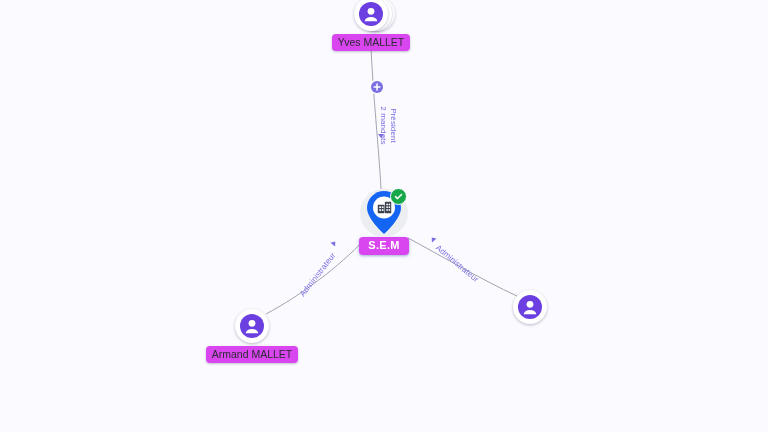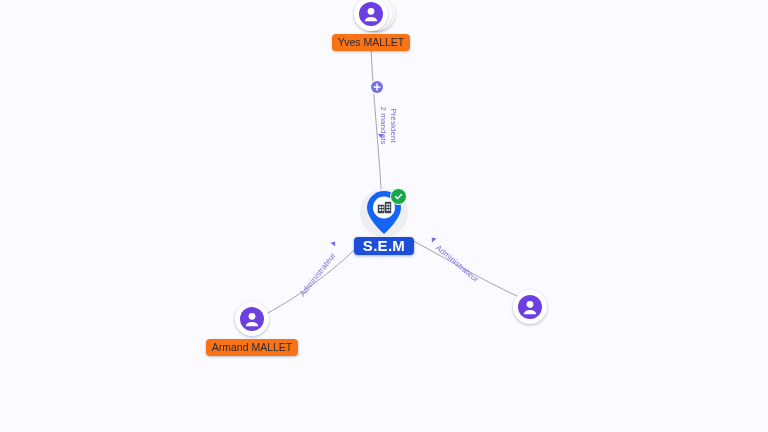--- a/index.html
+++ b/index.html
@@ -60,21 +60,21 @@
     height: 34px;
     border-radius: 50%;
     background: #ffffff;
     box-shadow: 0 1px 3px rgba(40,40,80,0.3);
     display: flex;
     align-items: center;
     justify-content: center;
   }
   .node-label {
     margin-top: 3px;
-    background: #f97316;
+    background: #d946ef;
     border-radius: 4px;
     padding: 2px 6px 3px 6px;
     font-size: 10.5px;
     color: #2b2b33;
     white-space: nowrap;
     box-shadow: 0 1px 2.5px rgba(40,40,80,0.28);
     line-height: 12px;
     max-width: 112px;
     overflow: hidden;
     text-overflow: ellipsis;
@@ -111,25 +111,25 @@
     border-radius: 50%;
     background: #17a84a;
     border: 1.6px solid #ffffff;
     display: flex;
     align-items: center;
     justify-content: center;
     z-index: 4;
   }
   .company-label {
     margin-top: 1px;
-    background: #1d4ed8;
+    background: #d946ef;
     color: #ffffff;
     border-radius: 4px;
     padding: 2px 9px 3px 9px;
-    font-size: 15px;
+    font-size: 11px;
     font-weight: 600;
     letter-spacing: 0.3px;
     white-space: nowrap;
     box-shadow: 0 1px 3px rgba(20,60,150,0.4);
     line-height: 13px;
   }
 
   
   .edge-label {
     position: absolute;
@@ -201,21 +201,21 @@
       <svg width="24" height="24" viewBox="0 0 24 24">
         <circle cx="12" cy="12" r="12" fill="#6b3fe0"></circle>
         <circle cx="12" cy="9.3" r="3.4" fill="#ffffff"></circle>
         <path d="M5.6 19.2 a6.6 5.4 0 0 1 12.8 0 z" fill="#ffffff"></path>
       </svg>
     </div>
   </div>
   <div class="node-label">Yves MALLET</div>
 </div>
 
-<div class="node" id="node-armand" style="left:208px; top:302px; width:88px;justify-content:space-between;">
+<div class="node" id="node-armand" style="left:208px; top:309px; width:88px;justify-content:space-between;">
   <div class="avatar-stack">
     <div class="avatar">
       <svg width="24" height="24" viewBox="0 0 24 24">
         <circle cx="12" cy="12" r="12" fill="#6b3fe0"></circle>
         <circle cx="12" cy="9.3" r="3.4" fill="#ffffff"></circle>
         <path d="M5.6 19.2 a6.6 5.4 0 0 1 12.8 0 z" fill="#ffffff"></path>
       </svg>
     </div>
   </div>
   <div class="node-label">Armand MALLET</div>

